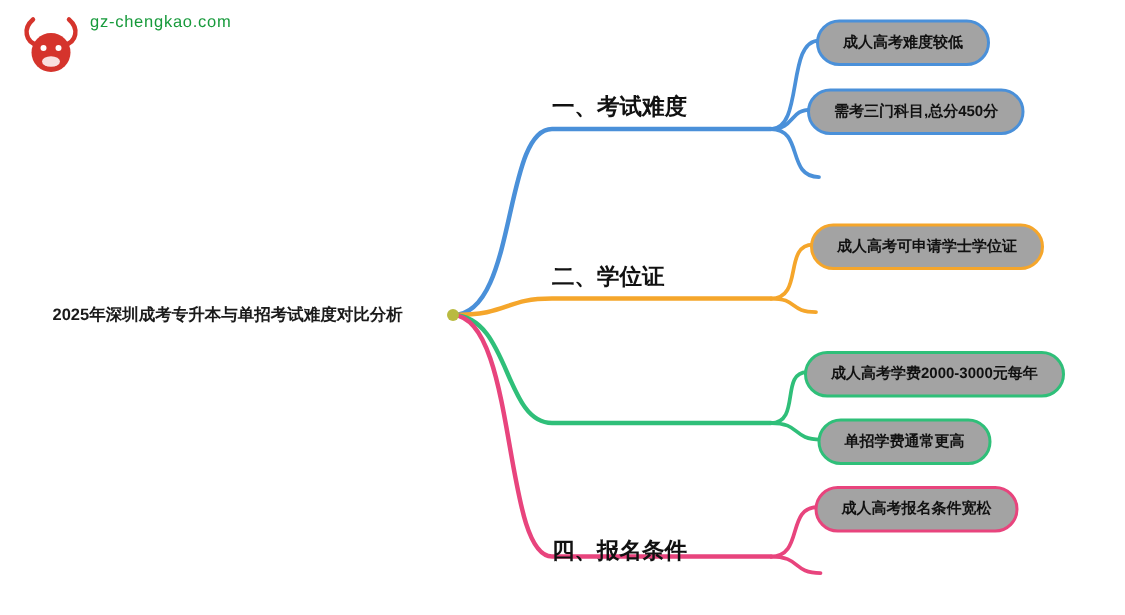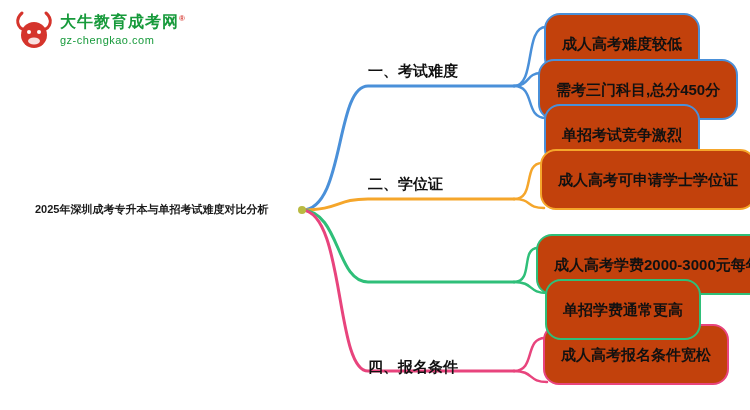--- a/index.html
+++ b/index.html
@@ -32,25 +32,25 @@
     font-size:15px;font-weight:bold;color:#111;white-space:nowrap;
   }
   .branch.b1{top:62px;}
   .branch.b2{top:175px;}
   .branch.b3{top:258px;}
   .branch.b4{top:358px;}
 
   
   .leaf{
     position:absolute;
-    background:#c2410c;
+    background:#a3a3a3;
     border:2px solid #000;
     border-radius:16px;
-    padding:18px 16px;
-    font-size:15px;font-weight:600;color:#111;
+    padding:3px 16px;
+    font-size:10px;font-weight:600;color:#111;
     line-height:21px;white-space:nowrap;
   }
   .leaf.c1{border-color:#4a90d9;}
   .leaf.c2{border-color:#f5a62b;}
   .leaf.c3{border-color:#2fbf79;}
   .leaf.c4{border-color:#e8447d;}
 </style>
 </head>
 <body>
 
@@ -81,34 +81,32 @@
   <div class="logo">
     <svg class="logo-icon" viewBox="0 0 44 44">
       <path d="M10,5 C3,11 5,20 13,22" fill="none" stroke="#d5342c" stroke-width="3" stroke-linecap="round"></path>
       <path d="M34,5 C41,11 39,20 31,22" fill="none" stroke="#d5342c" stroke-width="3" stroke-linecap="round"></path>
       <circle cx="22" cy="27" r="13" fill="#d5342c"></circle>
       <circle cx="17" cy="24" r="2" fill="#ffffff"></circle>
       <circle cx="27" cy="24" r="2" fill="#ffffff"></circle>
       <ellipse cx="22" cy="33" rx="6" ry="3.5" fill="#ffffff" opacity="0.85"></ellipse>
     </svg>
     <div class="logo-txt">
-      <div class="logo-title"><span>大牛教育成考网</span><sup>®</sup></div>
       <div class="logo-url">gz-chengkao.com</div>
     </div>
   </div>
 
   <div class="central">2025年深圳成考专升本与单招考试难度对比分析</div>
 
   <div class="branch b1">一、考试难度</div>
   <div class="branch b2">二、学位证</div>
   <div class="branch b4">四、报名条件</div>
 
   <div class="leaf c1" style="left:544px;top:13px;">成人高考难度较低</div>
   <div class="leaf c1" style="left:538px;top:59px;">需考三门科目,总分450分</div>
-  <div class="leaf c1" style="left:544px;top:104px;">单招考试竞争激烈</div>
 
   <div class="leaf c2" style="left:540px;top:149px;">成人高考可申请学士学位证</div>
 
   <div class="leaf c3" style="left:536px;top:234px;">成人高考学费2000-3000元每年</div>
   <div class="leaf c4" style="left:543px;top:324px;">成人高考报名条件宽松</div>
 
   <div class="leaf c3" style="left:545px;top:279px;">单招学费通常更高</div>
 
 </div>
 

